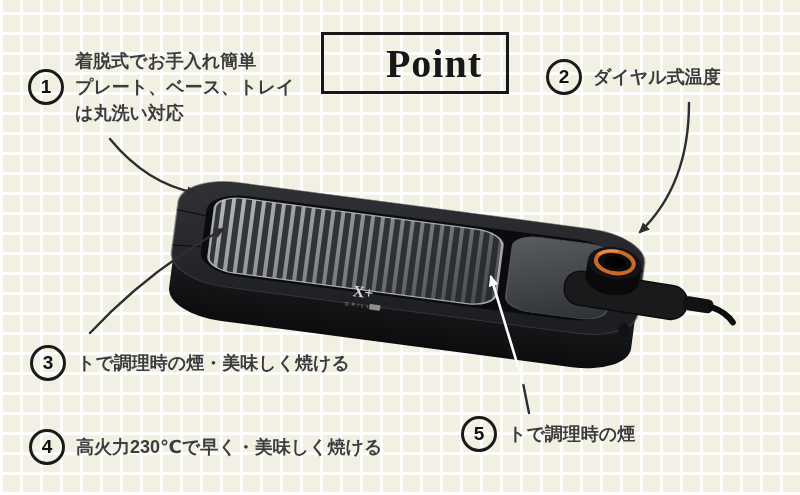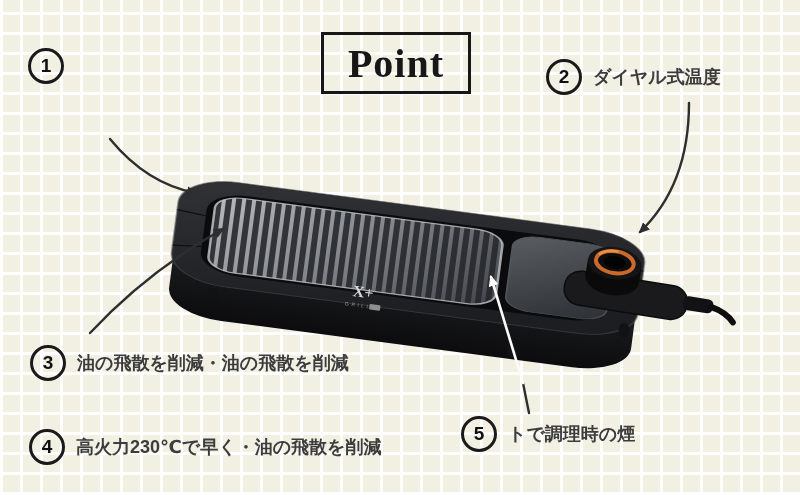--- a/index.html
+++ b/index.html
@@ -12,21 +12,21 @@
       repeating-linear-gradient(0deg, rgba(255,255,255,.95) 0px, rgba(255,255,255,.95) 3px, transparent 3px, transparent 20px),
       repeating-linear-gradient(90deg, rgba(255,255,255,.95) 0px, rgba(255,255,255,.95) 3px, transparent 3px, transparent 20px);
     font-family:"Liberation Sans","DejaVu Sans",sans-serif;
   }
   .product-svg{position:absolute;left:0;top:0;width:800px;height:495px;}
   .point-box{
     position:absolute;left:321px;top:32px;width:144px;height:56px;
     border:3px solid #171717;
     display:flex;align-items:center;justify-content:center;
     font-family:"Liberation Serif","DejaVu Serif",serif;
-    font-weight:700;font-size:40px;color:#171717;letter-spacing:1px;
+    font-weight:700;font-size:40px;color:#171717;letter-spacing:1px;padding-left:38px;
   }
   .feature{
     position:absolute;display:flex;align-items:center;gap:11px;
     color:#3c3c3c;font-weight:700;font-size:18px;line-height:26px;
   }
   .badge{
     flex:0 0 auto;width:30px;height:30px;border:3.5px solid #1a1a1a;border-radius:50%;
     display:flex;align-items:center;justify-content:center;
     font-size:19px;color:#111;background:transparent;
   }
@@ -126,46 +126,51 @@
   </svg>
 
   <div class="point-box">
     <span>Point</span>
   </div>
 
   <div class="feature" id="f1">
     <div class="badge">
       <span>1</span>
     </div>
+    <div class="ftext">
+      <div>着脱式でお手入れ簡単</div>
+      <div>プレート、ベース、トレイ</div>
+      <div>は丸洗い対応</div>
+    </div>
   </div>
 
   <div class="feature" id="f2">
     <div class="badge">
       <span>2</span>
     </div>
     <div class="ftext">
       <div>ダイヤル式温度</div>
     </div>
   </div>
 
   <div class="feature" id="f3">
     <div class="badge">
       <span>3</span>
     </div>
     <div class="ftext">
-      <div>油の飛散を削減・油の飛散を削減</div>
+      <div>トで調理時の煙・美味しく焼ける</div>
     </div>
   </div>
 
   <div class="feature" id="f4">
     <div class="badge">
       <span>4</span>
     </div>
     <div class="ftext">
-      <div>高火力230℃で早く・油の飛散を削減</div>
+      <div>高火力230℃で早く・美味しく焼ける</div>
     </div>
   </div>
 
   <div class="feature" id="f5">
     <div class="badge">
       <span>5</span>
     </div>
     <div class="ftext">
       <div>トで調理時の煙</div>
     </div>

